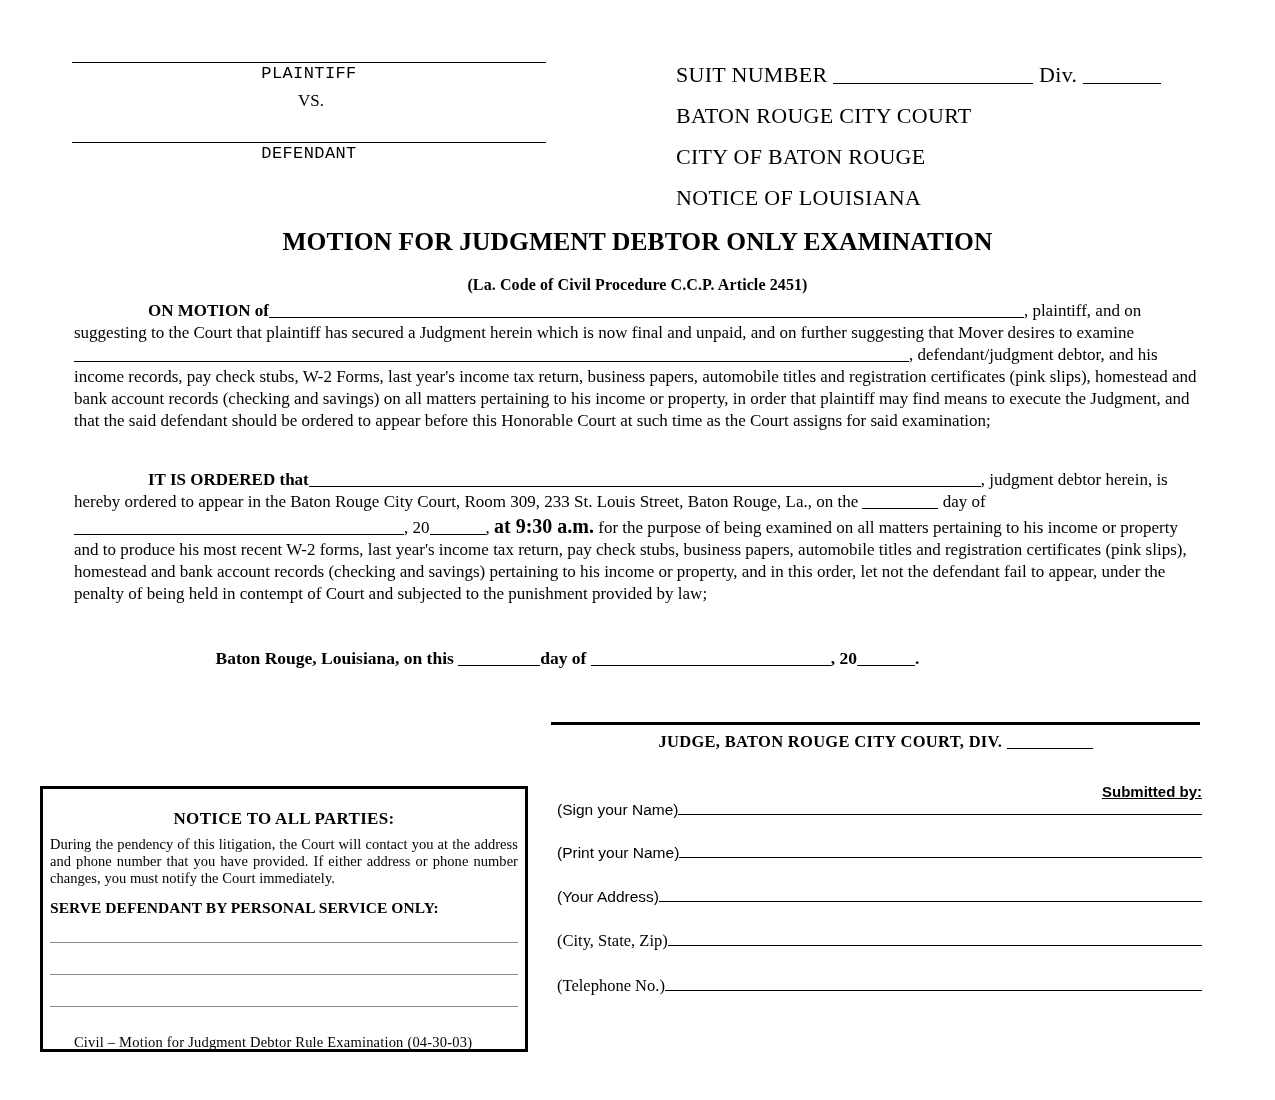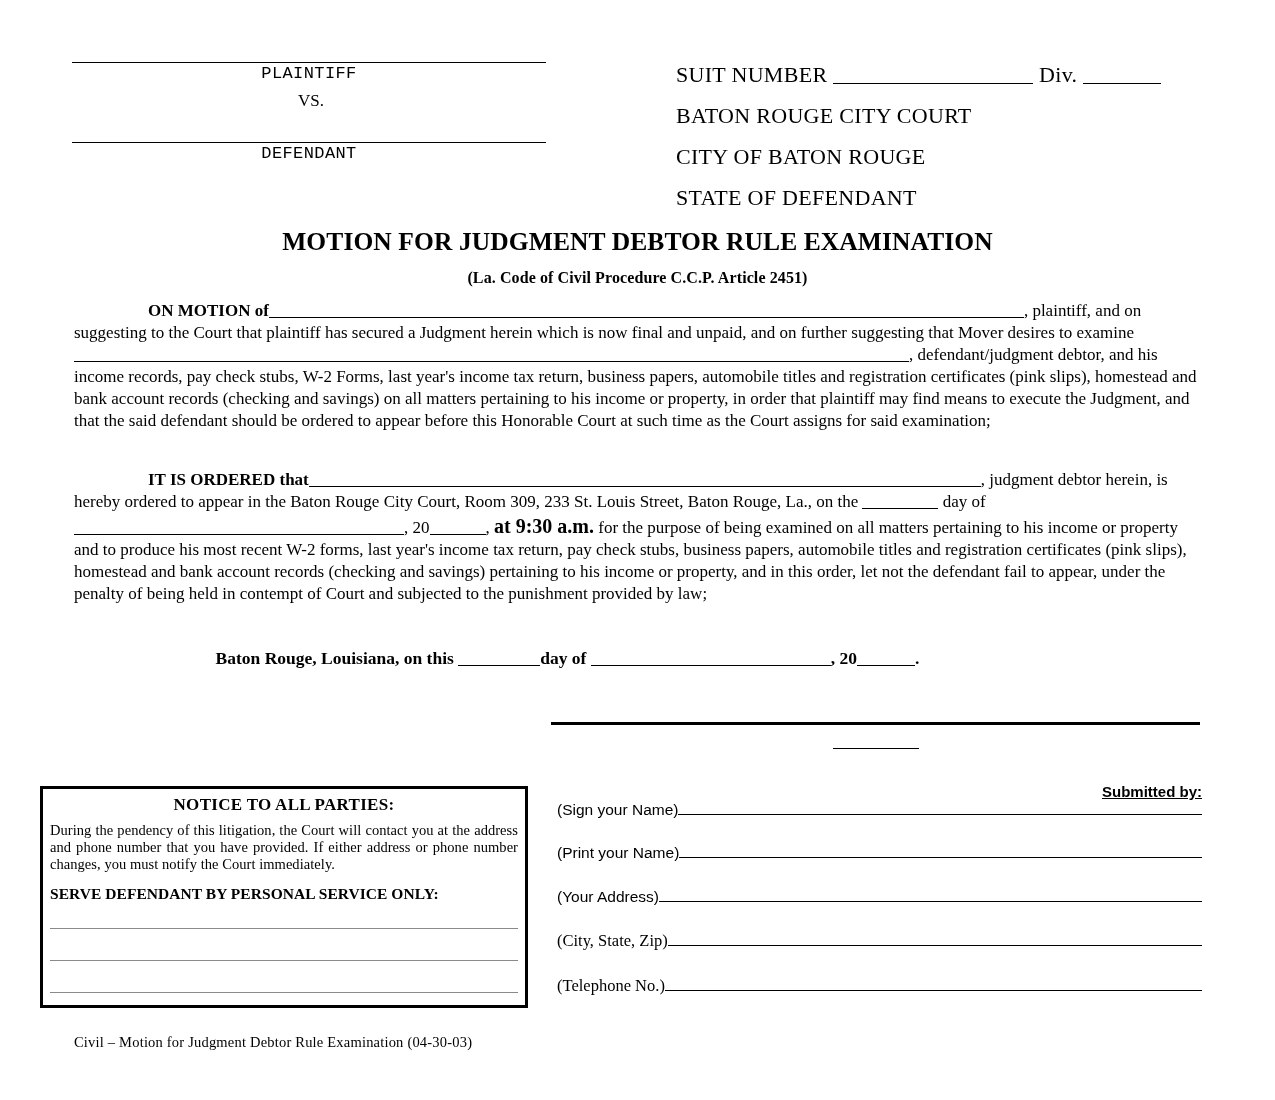--- a/index.html
+++ b/index.html
@@ -87,21 +87,21 @@
   }
   .doc-title {
     font-size: 25.5px;
     font-weight: bold;
     letter-spacing: 0.1px;
     line-height: 1.06;
   }
   .doc-subtitle {
     font-size: 16px;
     font-weight: bold;
-    margin-top: 14px;
+    margin-top: 21px;
     letter-spacing: 0.1px;
   }
 
   
   .body-block {
     position: absolute;
     left: 74px;
     width: 1128px;
     font-size: 17px;
     line-height: 1.30;
@@ -147,24 +147,24 @@
     font-weight: bold;
     letter-spacing: 0.3px;
   }
 
   
   .notice-box {
     position: absolute;
     left: 40px;
     top: 786px;
     width: 488px;
-    height: 222px;
+    height: 266px;
     border: 3px solid #000;
     box-sizing: border-box;
-    padding: 6px 7px 0 7px;
+    padding: 20px 7px 0 7px;
   }
   .notice-title {
     text-align: center;
     font-weight: bold;
     font-size: 17px;
     letter-spacing: 0.3px;
     margin-bottom: 7px;
   }
   .notice-body {
     font-size: 14.5px;
@@ -240,43 +240,43 @@
 
   <div class="hdr-right">
     <div class="line">
       <span>SUIT NUMBER</span>
       <span class="ul" style="width:200px;"></span>
       <span>Div.</span>
       <span class="ul" style="width:78px;"></span>
     </div>
     <div class="line">BATON ROUGE CITY COURT</div>
     <div class="line">CITY OF BATON ROUGE</div>
-    <div class="line">STATE OF DEFENDANT</div>
+    <div class="line">NOTICE OF LOUISIANA</div>
   </div>
 
   <div class="title-wrap">
-    <div class="doc-title">MOTION FOR JUDGMENT DEBTOR RULE EXAMINATION</div>
+    <div class="doc-title">MOTION FOR JUDGMENT DEBTOR ONLY EXAMINATION</div>
     <div class="doc-subtitle">(La. Code of Civil Procedure C.C.P. Article 2451)</div>
   </div>
 
   <div class="body-block" id="para1">
     <span class="indent"></span><span class="b">ON MOTION of</span><span class="ul" style="width:755px;"></span><span>, plaintiff, and on suggesting to the Court that plaintiff has secured a Judgment herein which is now final and unpaid, and on further suggesting that Mover desires to examine</span><span class="ul" style="width:835px;"></span><span>, defendant/judgment debtor,  and his income records, pay check stubs, W-2 Forms, last year's income tax return, business papers, automobile titles and registration certificates (pink slips), homestead and bank account records (checking and savings) on all matters pertaining to his income or property, in order that plaintiff may find means to execute the Judgment, and that the said defendant should be ordered to appear before this Honorable Court at such time as the Court assigns for said examination;</span>
   </div>
 
   <div class="body-block" id="para2">
     <span class="indent"></span><span class="b">IT IS ORDERED that</span><span class="ul" style="width:672px;"></span><span>, judgment debtor herein, is hereby ordered to appear in the Baton Rouge City Court, Room 309, 233 St. Louis Street, Baton Rouge, La., on the</span> <span class="ul" style="width:76px;"></span> <span>day of</span> <span class="ul" style="width:330px;"></span><span>, 20</span><span class="ul" style="width:56px;"></span>, <span class="time-bold">at 9:30 a.m.</span> <span>for the purpose of being examined on all matters pertaining to his income or property and to produce his most recent W-2 forms, last year's income tax return, pay check stubs, business papers, automobile titles and registration certificates (pink slips), homestead and bank account records (checking and savings) pertaining to his income or property, and in this order, let not the defendant fail to appear, under the penalty of being held in contempt of Court and subjected to the punishment provided by law;</span>
   </div>
 
   <div class="date-line">
     <span>Baton Rouge, Louisiana, on this</span> <span class="ul" style="width:82px;"></span><span>day of</span> <span class="ul" style="width:240px;"></span><span>, 20</span><span class="ul" style="width:58px;"></span><span>.</span>
   </div>
 
   <div class="judge-rule"></div>
   <div class="judge-label">
-     <span class="ul" style="width:86px;"></span>
+    <span>JUDGE, BATON ROUGE CITY COURT, DIV.</span> <span class="ul" style="width:86px;"></span>
   </div>
 
   <div class="notice-box">
     <div class="notice-title">NOTICE TO ALL PARTIES:</div>
     <div class="notice-body">During the pendency of this litigation, the Court will contact you at the address and phone number that you have provided. If either address or phone number changes, you must notify the Court immediately.</div>
     <div class="notice-serve">SERVE DEFENDANT BY PERSONAL SERVICE ONLY:</div>
     <div class="notice-lines">
       <div class="ul-gray"></div>
       <div class="ul-gray"></div>
       <div class="ul-gray"></div>

